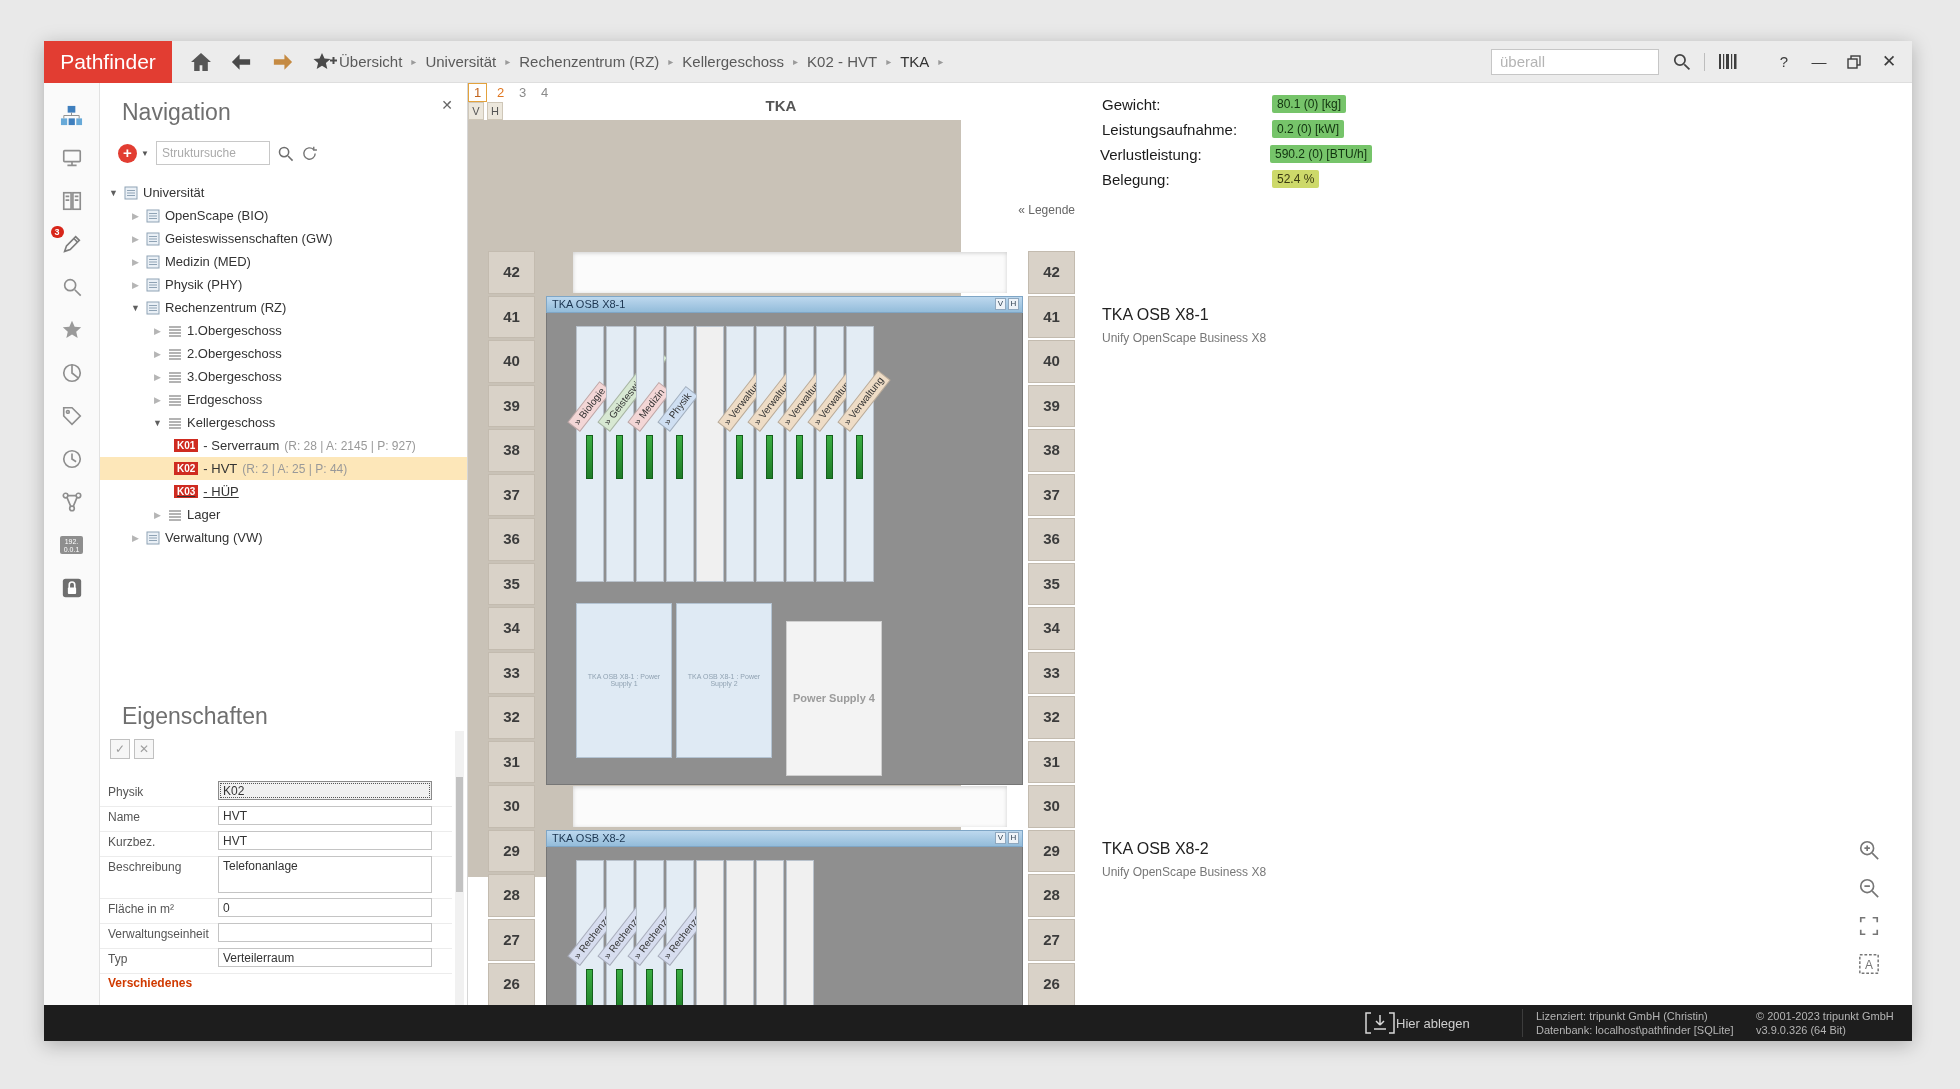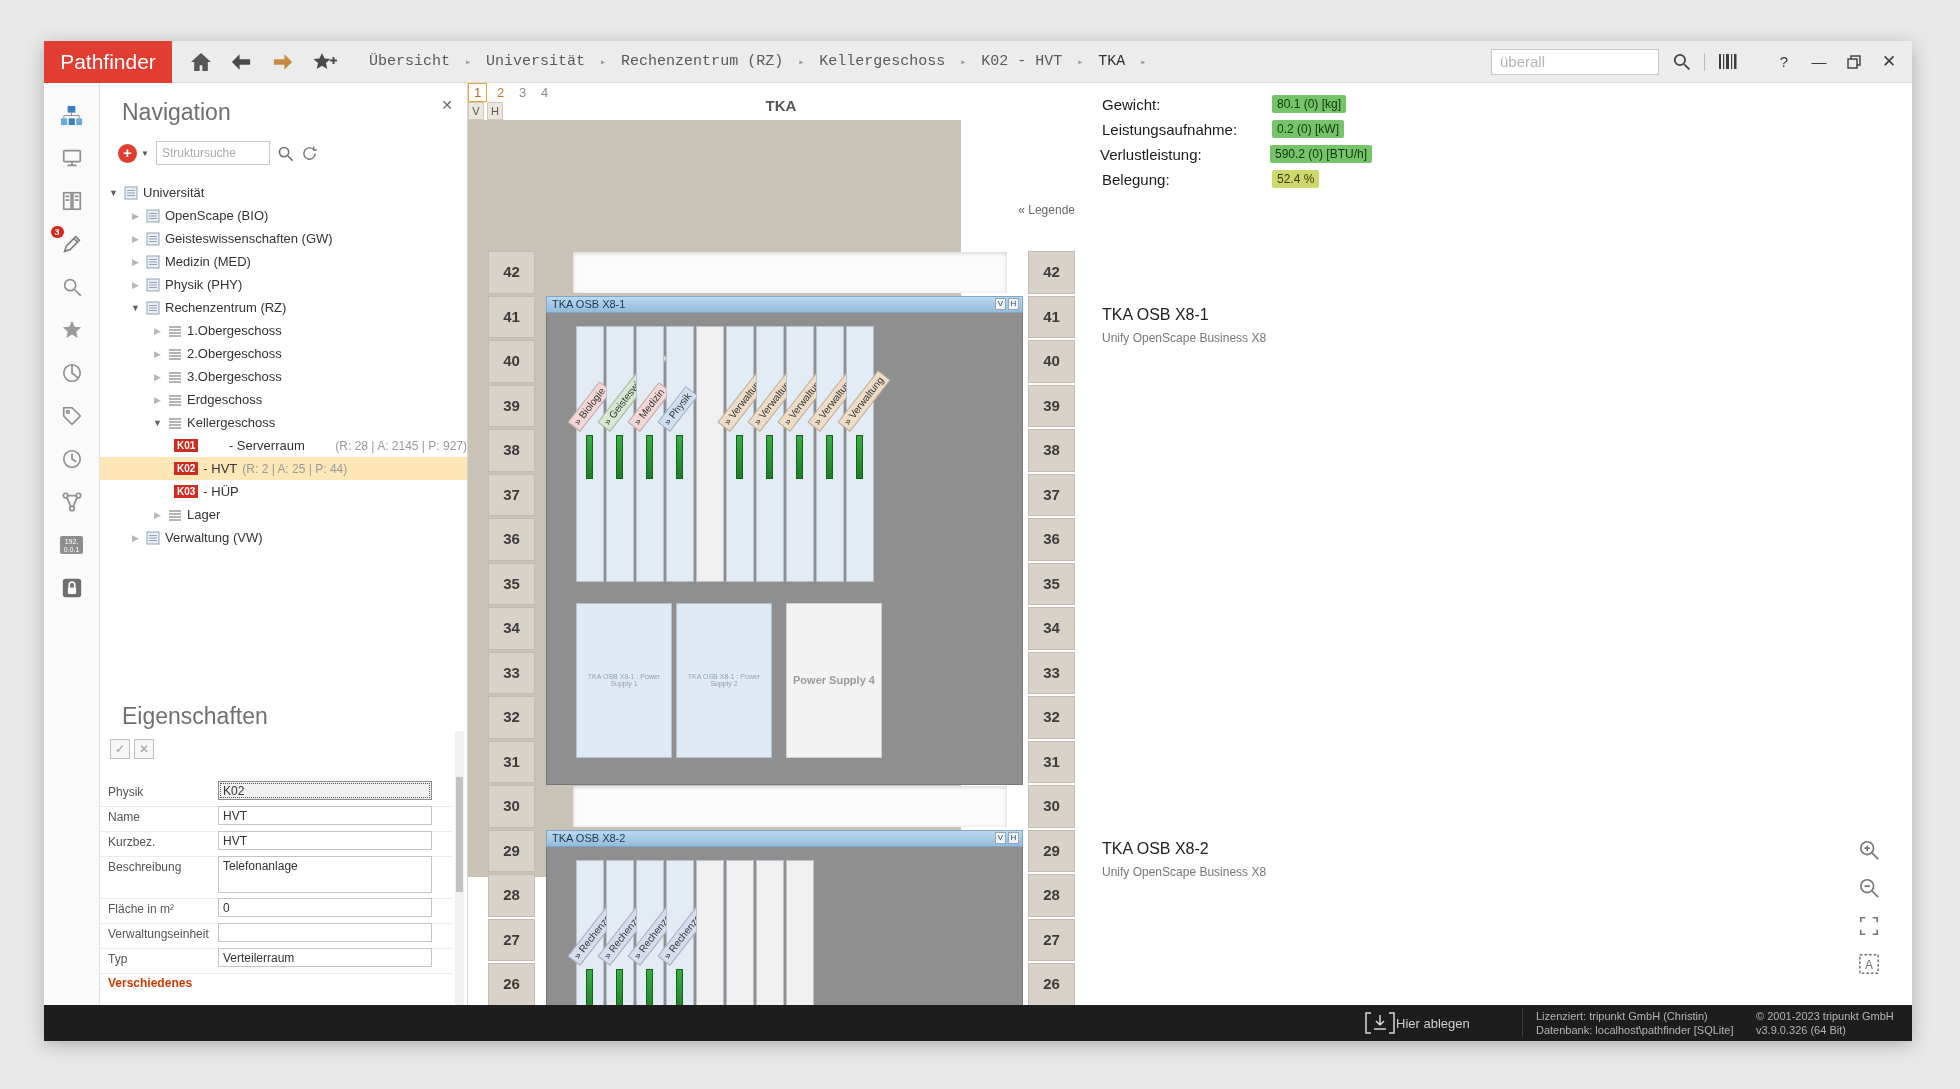--- a/index.html
+++ b/index.html
@@ -3,21 +3,21 @@
 <meta charset="utf-8">
 <style>
   html,body{margin:0;padding:0;}
   body{background:#e9e9e9;font-family:"Liberation Sans",sans-serif;}
   #page{position:relative;width:1960px;height:1079px;background:#e9e9e9;overflow:hidden;}
   #app{position:absolute;left:44px;top:41px;width:1868px;height:1000px;background:#fff;box-shadow:0 4px 18px rgba(0,0,0,.25);}
   
   #titlebar{position:absolute;left:0;top:0;width:100%;height:42px;background:#ececec;border-bottom:1px solid #dedede;display:flex;align-items:center;box-sizing:border-box;}
   #logo{width:128px;height:42px;background:#e23d32;color:#fff;font-size:21px;display:flex;align-items:center;justify-content:center;flex:none;}
   .tb-icon{margin-left:18px;display:flex;align-items:center;flex:none;}
-  #breadcrumb{display:flex;align-items:center;margin-left:30px;font-size:15px;color:#5a5a5a;gap:15px;white-space:nowrap;font-family:Liberation Mono, monospace;}
+  #breadcrumb{display:flex;align-items:center;font-size:15px;color:#5a5a5a;gap:9px;white-space:nowrap;}
   .crumb{cursor:default;}
   .crumb-last{color:#333;}
   .crumb-sep{color:#9a9a9a;font-size:10px;}
   #tb-right{margin-left:auto;display:flex;align-items:center;margin-right:12px;gap:13px;}
   #search-wrap{position:relative;display:flex;align-items:center;}
   #global-search{width:150px;height:24px;border:1px solid #c6c6c6;background:#fff;font-size:15px;color:#444;padding:0 8px;font-family:inherit;}
   #global-search::placeholder{color:#b4b4b4;}
   .vsep{width:1px;height:18px;background:#bdbdbd;}
   .winbtn{font-size:15px;color:#3d3d3d;width:22px;text-align:center;line-height:22px;}
   
@@ -372,31 +372,31 @@
           </div>
           <div class="tree-row" style="padding-left: 52px;">
             <span class="expander exp-open">▼</span>
             <span class="node-icon">
               <svg width="14" height="12" viewBox="0 0 14 12">
                 <path d="M1 2h12M1 5h12M1 8h12M1 11h12" stroke="#9a9a9a" stroke-width="1.6"></path>
               </svg>
             </span>
             <span>Kellergeschoss</span>
           </div>
-          <div class="tree-row" style="padding-left: 74px; justify-content: space-between;">
+          <div class="tree-row" style="padding-left: 74px;">
             <span class="kbadge">K01</span>
             <span>- Serverraum</span>
             <span class="tree-meta">(R: 28 | A: 2145 | P: 927)</span>
           </div>
           <div class="tree-row selected" style="padding-left: 74px;">
             <span class="kbadge">K02</span>
             <span>- HVT</span>
             <span class="tree-meta">(R: 2 | A: 25 | P: 44)</span>
           </div>
-          <div class="tree-row" style="padding-left: 74px;">
+          <div class="tree-row" style="padding-left: 74px; text-decoration: underline;">
             <span class="kbadge">K03</span>
             <span>- HÜP</span>
           </div>
           <div class="tree-row" style="padding-left: 52px;">
             <span class="expander exp-closed">▶</span>
             <span class="node-icon">
               <svg width="14" height="12" viewBox="0 0 14 12">
                 <path d="M1 2h12M1 5h12M1 8h12M1 11h12" stroke="#9a9a9a" stroke-width="1.6"></path>
               </svg>
             </span>
@@ -582,21 +582,21 @@
             <div class="card-label" style="left: 273px; top: 103px; background: rgb(238, 220, 198);">» Verwaltung</div>
             <div class="slot" style="left: 299px; top: 13px; width: 28px; height: 256px; background: rgb(227, 236, 244);"></div>
             <div class="led" style="left: 309px; top: 122px; width: 7px; height: 44px;"></div>
             <div class="card-label" style="left: 303px; top: 103px; background: rgb(238, 220, 198);">» Verwaltung</div>
             <div class="module module-blue" style="left: 29px; top: 290px; width: 96px; height: 155px;">
               <div class="module-label">TKA OSB X8-1 : Power Supply 1</div>
             </div>
             <div class="module module-blue" style="left: 129px; top: 290px; width: 96px; height: 155px;">
               <div class="module-label">TKA OSB X8-1 : Power Supply 2</div>
             </div>
-            <div class="module module-white" style="left: 239px; top: 290px; width: 96px; height: 155px;">
+            <div class="module module-white" style="left: 239px; top: 308px; width: 96px; height: 155px;">
               <div class="module-label">Power Supply 4</div>
             </div>
           </div>
         </div>
         <div class="annotation" style="left: 634px; top: 222.5px;">
           <div class="ann-title">TKA OSB X8-1</div>
           <div class="ann-sub">Unify OpenScape Business X8</div>
         </div>
         <div class="device" style="left: 78px; top: 746.5px; width: 477px; height: 489.5px;">
           <div class="dev-titlebar">

